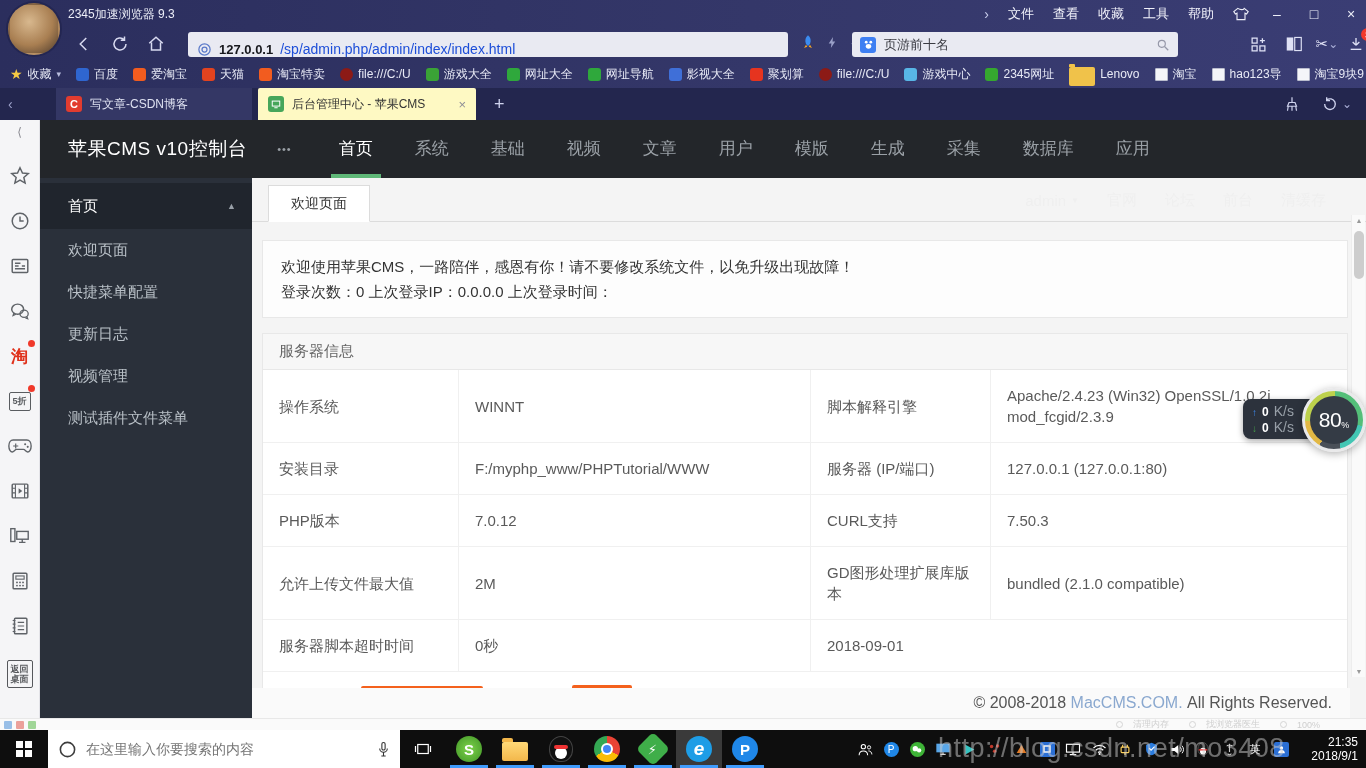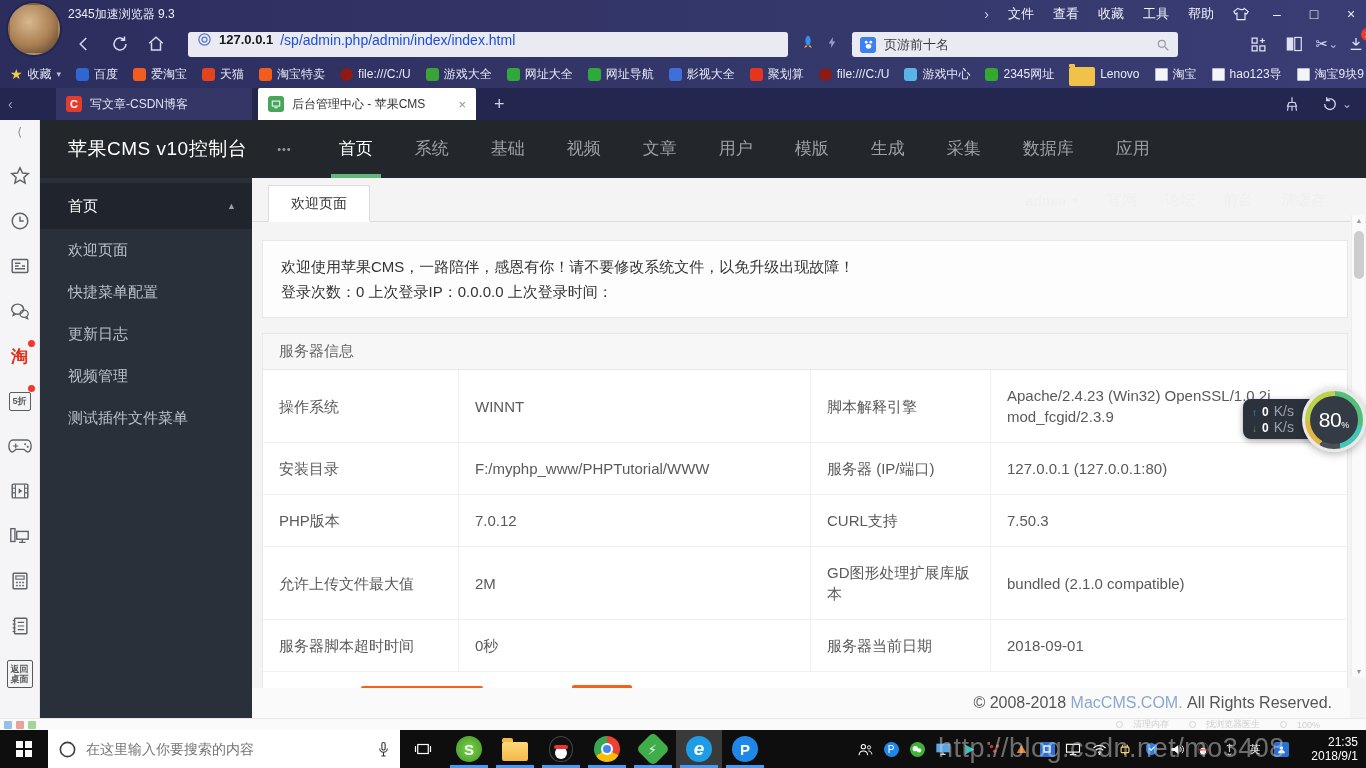--- a/index.html
+++ b/index.html
@@ -18,21 +18,21 @@
   .menu{font-size:13px}
   .menu-exp{font-size:14px;color:#c9cdec}
   .wc{font-size:14px;width:18px;text-align:center;color:#eceef8}
   .skin svg{display:block}
 
   
   .toolbar{position:absolute;left:0;top:28px;width:1366px;height:32px;
     background:linear-gradient(90deg,#2b2e5d,#343769 55%,#3a3d74)}
   .navbtn{position:absolute;top:6px;width:20px;height:20px;display:flex;align-items:center;justify-content:center}
   .addressbar{position:absolute;left:188px;top:4px;width:600px;height:25px;background:#e9eaf2;border-radius:3px;
-    display:flex;align-items:flex-start;padding:0 9px;gap:7px}
+    display:flex;align-items:flex-end;padding:0 9px;gap:7px}
   .addr-host{font-size:13px;font-weight:bold;color:#17181d}
   .addr-path{font-size:14px;color:#1d4ed8}
   .boost{position:absolute;top:6px;display:flex;align-items:center;gap:10px}
   .caret-glyph{color:#a9aed6;font-size:12px}
   .searchbox{position:absolute;left:852px;top:4px;width:326px;height:25px;background:#e9eaf2;border-radius:3px;
     display:flex;align-items:center;padding:0 8px;gap:8px}
   .searchbox input{border:none;outline:none;background:transparent;flex:1;font-size:13px;color:#3a3b42;
     font-family:Liberation Sans, sans-serif}
   .sicon{width:16px;height:16px;border-radius:3px;background:#3e7ff2;display:flex;align-items:center;justify-content:center}
   .tool-ic{position:absolute;top:5px;width:24px;height:22px;display:flex;align-items:center;justify-content:center;color:#dfe1f5}
@@ -50,21 +50,21 @@
   .bico.folder::before{content:"";position:absolute;left:0;top:-3px;width:6px;height:3px;background:#f0c24a;border-radius:1px 1px 0 0}
   .bico.page{background:#f4f5f9;border:1px solid #b9bccd;border-radius:1px}
   .star-gold{color:#f5c944;font-size:14px}
   .bm-caret{color:#b9bdde;font-size:9px}
 
   
   .tabbar{position:absolute;left:0;top:88px;width:1366px;height:32px;background:#23264e}
   .tab-scroll{position:absolute;left:8px;top:0;line-height:32px;color:#9fa3cc;font-size:14px}
   .tab{position:absolute;top:0;height:32px;display:flex;align-items:center;padding:0 10px;gap:8px;font-size:12px}
   .tab.inactive{left:56px;width:196px;background:#343765;color:#dfe2f2}
-  .tab.active{left:258px;width:218px;background:#ffffff;color:#333;border-radius:2px 2px 0 0}
+  .tab.active{left:258px;width:218px;background:#fef9c3;color:#333;border-radius:2px 2px 0 0}
   .favsq{width:16px;height:16px;border-radius:3px;display:flex;align-items:center;justify-content:center;
     color:#fff;font-size:11px;font-weight:bold;flex:none}
   .tab-close{margin-left:auto;color:#8e8e96;font-size:13px}
   .newtab{position:absolute;left:494px;top:0;line-height:32px;color:#cfd3ee;font-size:18px}
   .tabbar-right{position:absolute;right:14px;top:0;height:32px;display:flex;align-items:center;gap:20px;color:#cfd3ee}
 
   
   .side-strip{position:absolute;left:0;top:120px;width:40px;height:598px;background:#f5f5f7;border-right:1px solid #e3e3e8;
     display:flex;flex-direction:column;align-items:center}
   .collapse{height:24px;line-height:24px;color:#8a8a92;font-size:12px}
@@ -543,21 +543,20 @@
       </div>
       <div class="srow">
         <div class="cell">允许上传文件最大值</div>
         <div class="cell">2M</div>
         <div class="cell">GD图形处理扩展库版本</div>
         <div class="cell">bundled (2.1.0 compatible)</div>
       </div>
       <div class="srow" style="border-bottom:none">
         <div class="cell">服务器脚本超时时间</div>
         <div class="cell">0秒</div>
-        <div class="cell">服务器当前日期</div>
         <div class="cell">2018-09-01</div>
       </div>
       <div class="vrow" style="border-top:1px solid #f0f0f0">
         <span>当前版本：</span>
         <span class="badge">2018.08.25.1120</span>
         <span>授权类型：</span>
         <span class="badge">免费版</span>
       </div>
     </div>
 

